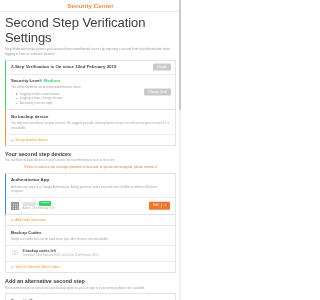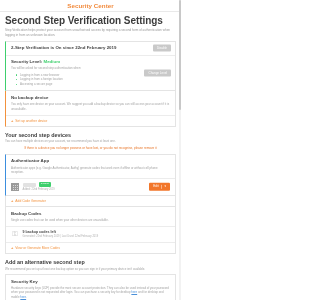--- a/index.html
+++ b/index.html
@@ -17,22 +17,22 @@
     font-size: 6.2px;
     font-weight: bold;
     padding: 2.2px 0 1.6px;
     letter-spacing: 0.05px;
   }
   .divider-top { height: 1px; background: #e9e9e9; margin: 0 0 0 0; }
 
   .body-wrap { padding: 0 5px; }
 
   .page-title {
-    font-size: 10px;
-    font-weight: bold;
+    font-size: 13px;
+    font-weight: normal;
     color: #3c3c3c;
     margin: 3.5px 0 2.2px;
     letter-spacing: -0.05px;
   }
   .page-sub {
     font-size: 3.1px;
     color: #9a9a9a;
     line-height: 1.45;
     margin-bottom: 3.5px;
     max-width: 168px;

